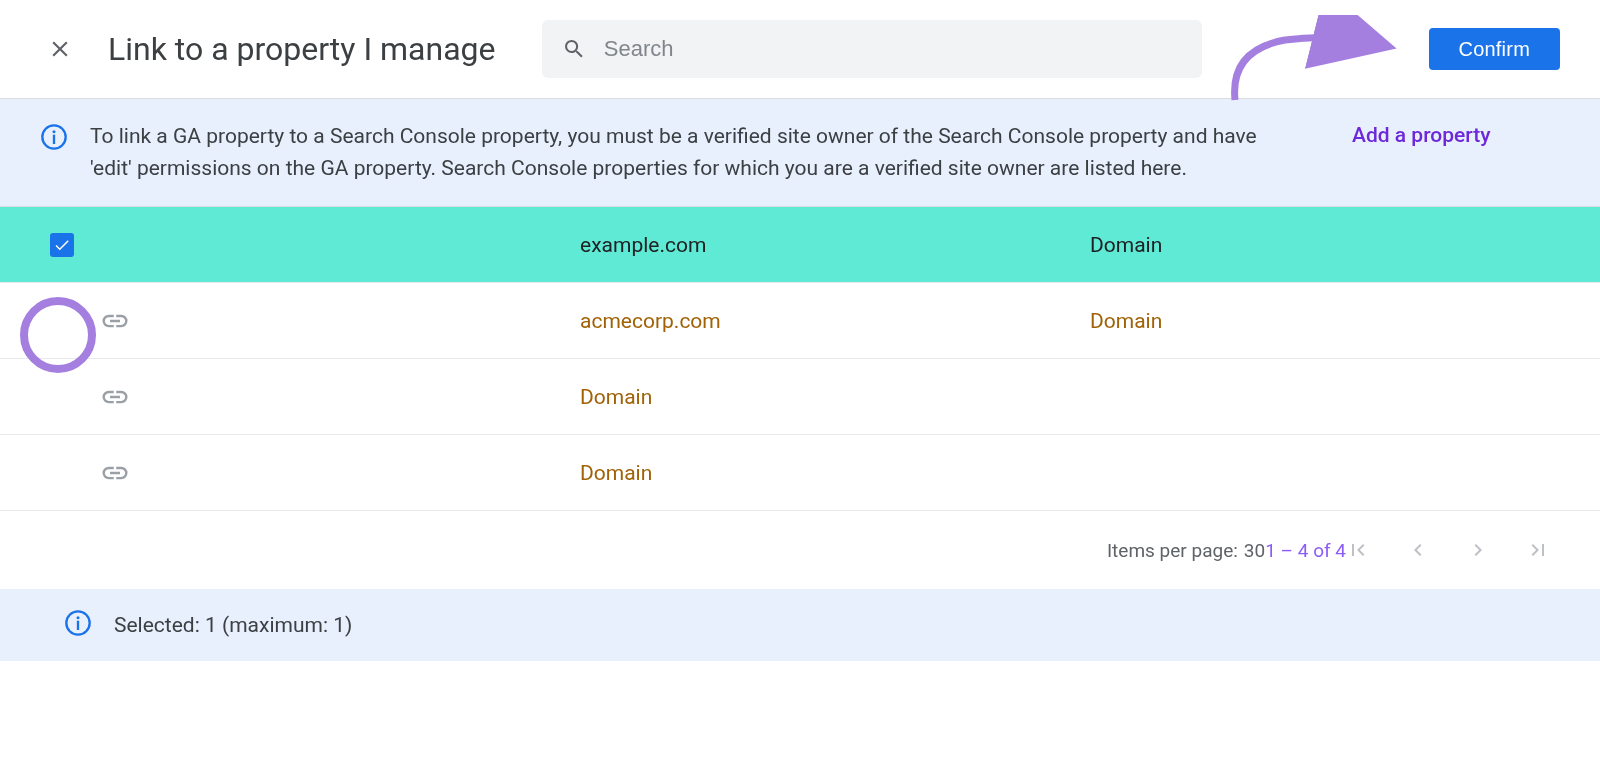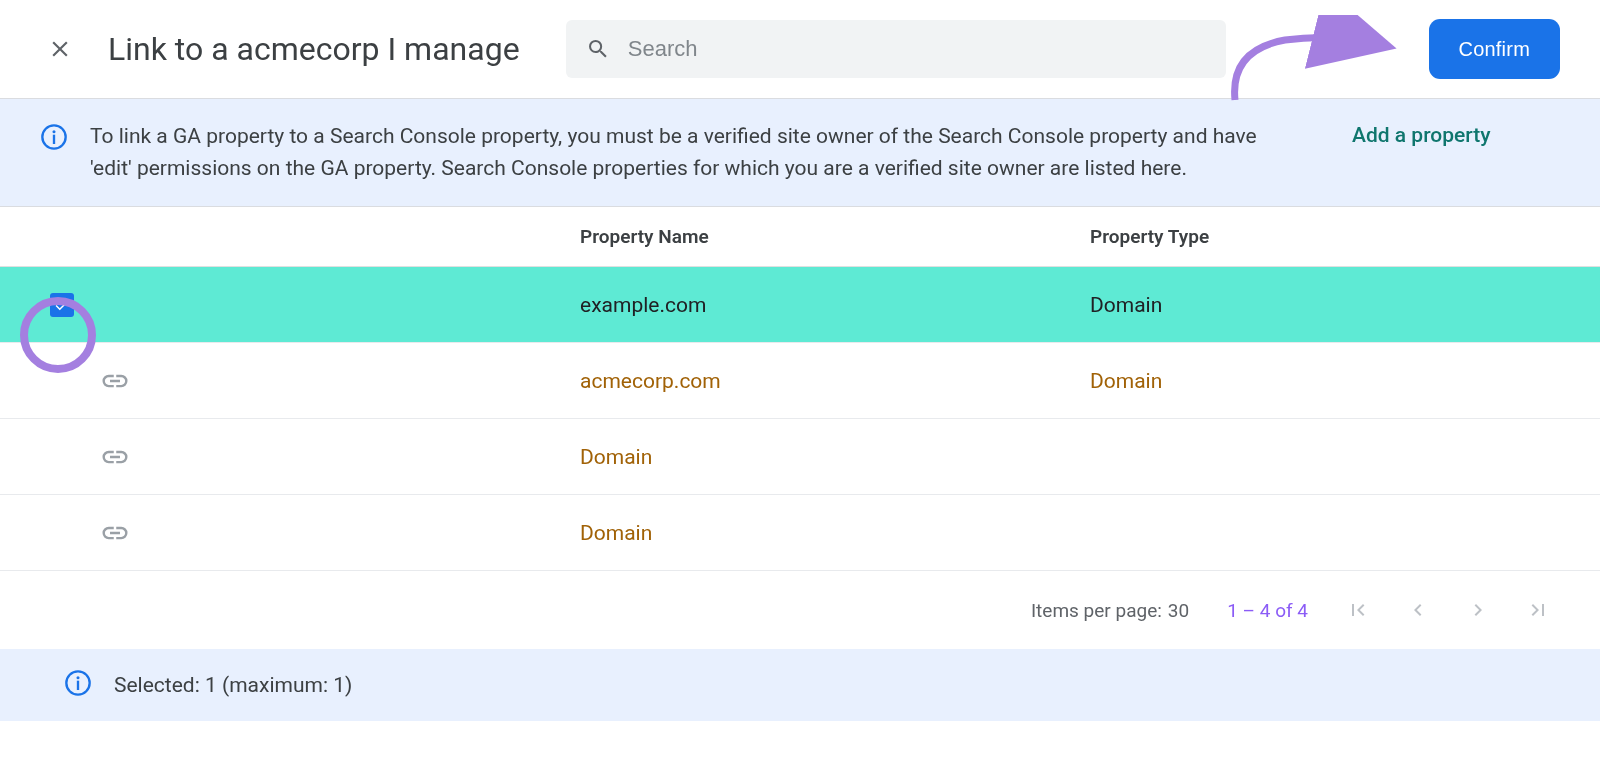--- a/index.html
+++ b/index.html
@@ -47,22 +47,22 @@
   .search-input {
     border: none; background: transparent; outline: none;
     font-size: 22px; color: #5f6368; width: 100%;
   }
   .search-input::placeholder { color: #80868b; }
   .header-spacer { flex: 1; }
   .confirm-btn {
     background: #1a73e8;
     color: #fff;
     border: none;
-    border-radius: 11px;
-    height: 60px;
+    border-radius: 4px;
+    height: 42px;
     padding: 0 30px;
     font-size: 20px;
     font-weight: 500;
     cursor: pointer;
     letter-spacing: 0.2px;
   }
   
   .info-banner {
     background: #e8f0fe;
     border-top: 1px solid #dadce0;
@@ -74,21 +74,21 @@
   }
   .info-icon-wrap { flex: 0 0 auto; color: #1a73e8; margin-top: 2px; }
   .info-text {
     font-size: 21px;
     line-height: 1.5;
     color: #3c4043;
     flex: 1;
     max-width: 1200px;
   }
   .add-property-link {
-    color: #0f766e;
+    color: #6d28d9;
     font-size: 21px;
     font-weight: 500;
     cursor: pointer;
     white-space: nowrap;
     margin-left: 40px;
     margin-top: 2px;
   }
   
   .table { width: 100%; }
   .thead {
@@ -142,21 +142,20 @@
     pointer-events: none;
     z-index: 5;
   }
   
   .pagination {
     display: flex;
     align-items: center;
     justify-content: flex-end;
     height: 78px;
     padding-right: 50px;
-    gap: 38px;
     font-size: 19px;
     color: #5f6368;
   }
   .pagination .ipp { display: flex; align-items: center; gap: 6px; }
   .page-range { color: #8b5cf6; }
   .pager-btns { display: flex; gap: 36px; align-items: center; }
   .pager-btns span { color: #bdc1c6; cursor: pointer; display:flex; }
   
   .footer-bar {
     background: #e8f0fe;
@@ -172,21 +171,21 @@
 </style>
 </head>
 <body>
 
 <div class="header">
   <div class="close-btn">
     <svg width="26" height="26" viewBox="0 0 24 24">
         <path fill="currentColor" d="M19 6.41 17.59 5 12 10.59 6.41 5 5 6.41 10.59 12 5 17.59 6.41 19 12 13.41 17.59 19 19 17.59 13.41 12z"></path>
       </svg>
   </div>
-  <div class="title">Link to a acmecorp I manage</div>
+  <div class="title">Link to a property I manage</div>
   <div class="search-wrap">
     <svg width="26" height="26" viewBox="0 0 24 24">
         <path fill="currentColor" d="M15.5 14h-.79l-.28-.27A6.471 6.471 0 0 0 16 9.5 6.5 6.5 0 1 0 9.5 16c1.61 0 3.09-.59 4.23-1.57l.27.28v.79L19 20.49 20.49 19 15.5 14zm-6 0C7.01 14 5 11.99 5 9.5S7.01 5 9.5 5 14 7.01 14 9.5 11.99 14 9.5 14z"></path>
       </svg>
     <input class="search-input" placeholder="Search" style="">
   </div>
   <div class="header-spacer"></div>
   <button class="confirm-btn">Confirm</button>
 </div>
 
@@ -196,25 +195,20 @@
         <path fill="none" stroke="currentColor" stroke-width="2" d="M12 2a10 10 0 1 0 0 20 10 10 0 0 0 0-20z"></path>
         <circle cx="12" cy="7.5" r="1.3" fill="currentColor"></circle>
         <rect x="11" y="10" width="2" height="8" fill="currentColor"></rect>
       </svg>
   </div>
   <div class="info-text">To link a GA property to a Search Console property, you must be a verified site owner of the Search Console property and have 'edit' permissions on the GA property. Search Console properties for which you are a verified site owner are listed here.</div>
   <div class="add-property-link">Add a property</div>
 </div>
 
 <div class="table">
-  <div class="thead">
-    <div class="col-check"></div>
-    <div class="col-name">Property Name</div>
-    <div class="col-type">Property Type</div>
-  </div>
 
   <div class="row selected">
     <div class="col-check">
       <div class="checkbox">
         <svg width="18" height="18" viewBox="0 0 24 24">
             <path fill="currentColor" d="M9 16.17 4.83 12l-1.42 1.41L9 19 21 7l-1.41-1.41z"></path>
           </svg>
       </div>
     </div>
     <div class="col-name">example.com</div>

